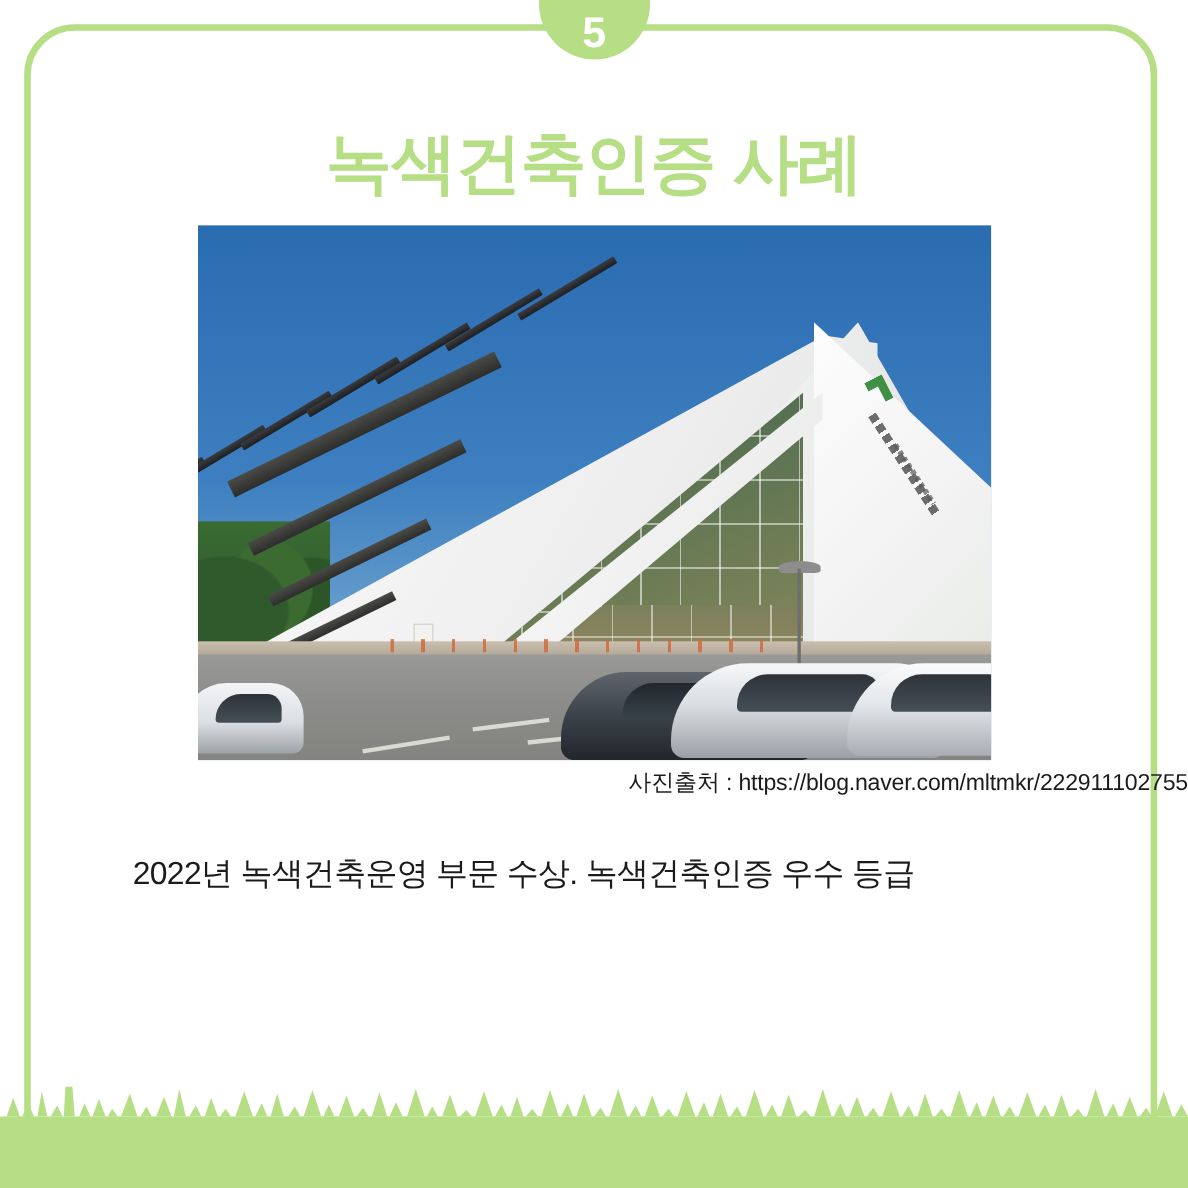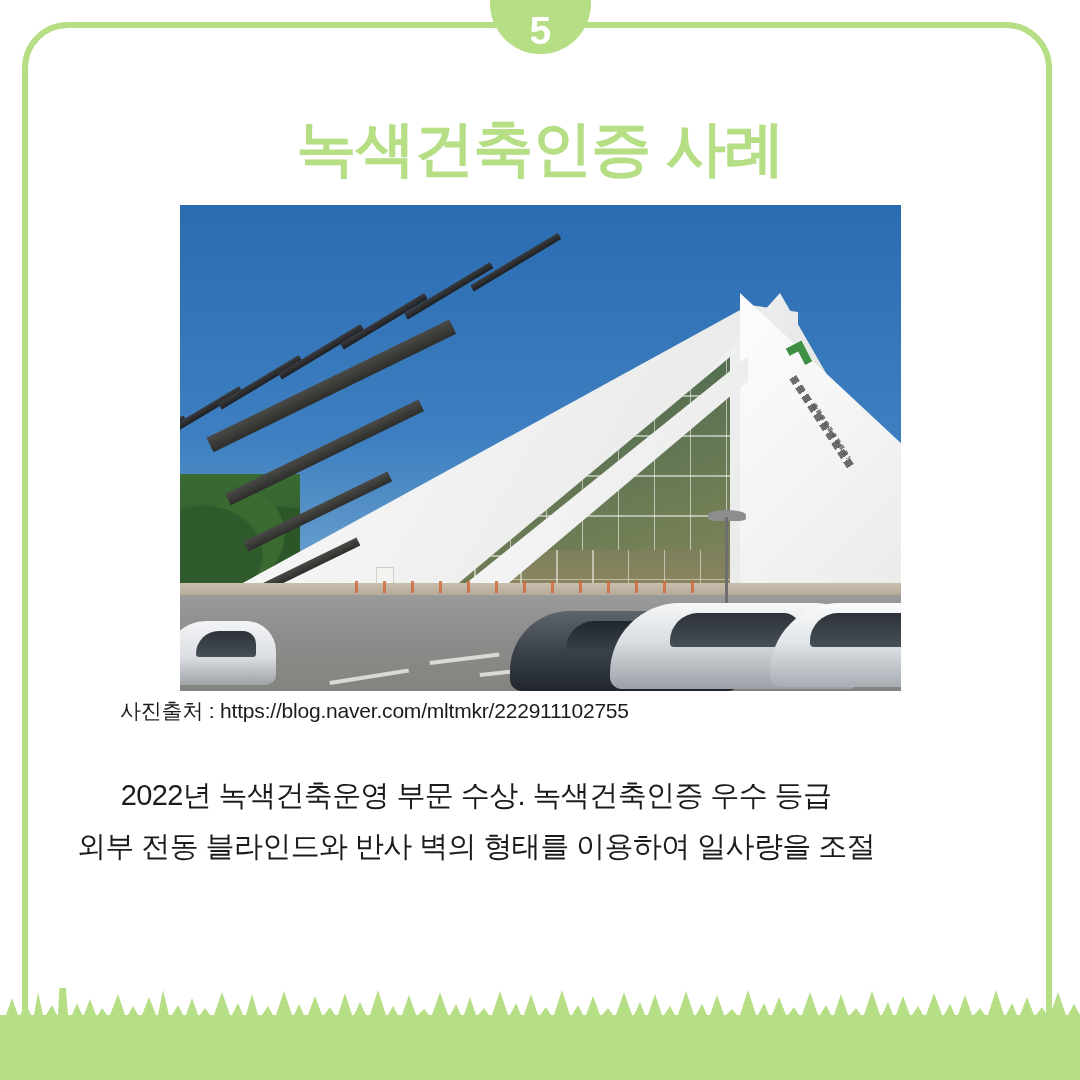--- a/index.html
+++ b/index.html
@@ -270,21 +270,21 @@
     background: #f2f2ef;
     border: 1px solid #cfcfca;
   }
 
   
   #caption {
     position: absolute;
     left: 0;
     top: 697px;
     width: 1080px;
-    text-align: left;
+    text-align: right;
     padding-left: 120px;
     box-sizing: border-box;
     font-size: 21px;
     color: #1b1b1b;
     letter-spacing: -0.2px;
   }
 
   
   #body-text {
     position: absolute;
@@ -379,21 +379,20 @@
       <div class="car car-white-r">
         <div class="windshield" style="left:40px;top:10px;width:105px;height:34px;"></div>
       </div>
     </div>
   </div>
 
   <div id="caption">사진출처 : https://blog.naver.com/mltmkr/222911102755</div>
 
   <div id="body-text">
     <div>2022년 녹색건축운영 부문 수상. 녹색건축인증 우수 등급</div>
-    <div>외부 전동 블라인드와 반사 벽의 형태를 이용하여 일사량을 조절</div>
   </div>
 
   <div id="grass">
     <svg viewBox="0 0 1080 92" preserveAspectRatio="none" aria-hidden="true">
       <rect x="0" y="27" width="1080" height="65" fill="#b5de85"></rect>
       <g fill="#b5de85">
         <polygon points="6,27 12,10 18,27"></polygon>
         <polygon points="20,27 26,16 31,27"></polygon>
         <polygon points="34,27 38,4 43,27"></polygon>
         <polygon points="46,27 52,17 57,27"></polygon>

